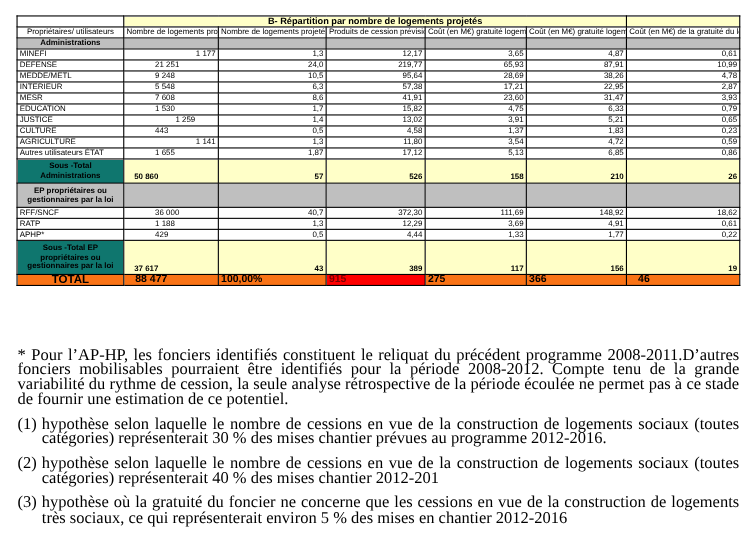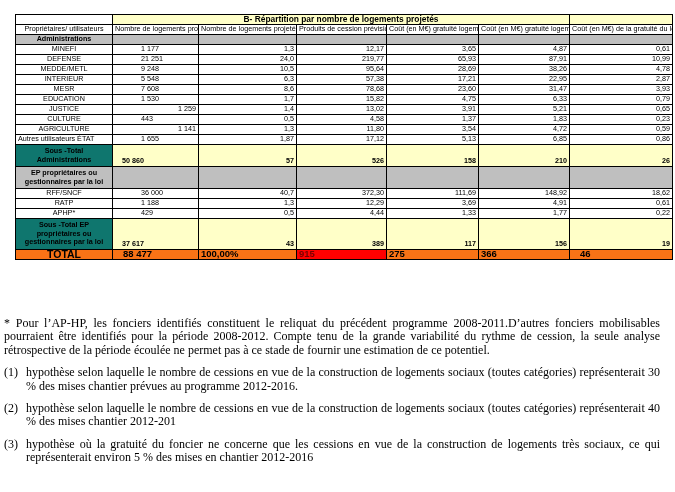--- a/index.html
+++ b/index.html
@@ -8,33 +8,33 @@
   table.grid td { border:1px solid #000; padding:0 2px; line-height:8.6px; height:9px; overflow:hidden; white-space:nowrap; }
   col.c0 { width:97px; } col.c1 { width:86px; } col.c2 { width:98px; } col.c3 { width:90px; }
   col.c4 { width:92px; } col.c5 { width:91px; } col.c6 { width:103px; }
   .title-row td { height:13px; background:#ffffc8; font-weight:bold; font-size:8.4px; text-align:center; }
   .title-row td.blank { background:#ffffff; }
   .title-row td.right-blank { background:#ffffc8; }
   .hdr-row td { height:38px; text-align:center; white-space:normal; line-height:8.6px; font-size:7.2px; }
   .sec-row td { background:#bfbfbf; }
   .sec-row td.lbl { font-weight:bold; text-align:center; white-space:normal; }
   .data-row td { background:#fff; }
-  .data-row td.lbl { text-align:center; }
+  .data-row td.lbl { text-align:left; }
   .data-row td.num { text-align:right; }
   .sub-row td { background:#ffffc8; font-weight:bold; vertical-align:bottom; }
   .sub-row td.lbl { text-align:center; white-space:normal; background:#0f766e; vertical-align:middle; }
   .sub-row td.num { text-align:right; }
   .sub-row td.num.left { text-align:left; padding-left:9px; }
   .total-row td { background:#f97316; font-weight:bold; font-size:9.5px; height:23px; }
   .total-row td.lbl { text-align:center; vertical-align:top; font-size:10.5px; }
   .total-row td.num { }
   .total-row td.hl { background:#ff0000; color:#7a0000; }
   .total-row td.left { text-align:left; padding-left:10px; }
   .data-row td.lbl.left { text-align:left; }
-  .notes { position:absolute; left:4px; top:317px; width:656px; font-family:"Liberation Serif", serif; font-size:12px; line-height:13.4px; text-align:justify; }
+  .notes { position:absolute; left:16px; top:317px; width:656px; font-family:"Liberation Serif", serif; font-size:15px; line-height:13.4px; text-align:justify; }
   .notes p { margin:0; }
   .fn { margin-top:9px !important; display:flex; }
   .fn .mk { width:22px; flex:0 0 22px; }
   .fn .tx { flex:1; text-align:justify; }
 </style>
 </head>
 <body>
 
 <table class="grid">
   <colgroup>
@@ -65,21 +65,21 @@
       <td class="lbl">Administrations</td>
       <td></td>
         <td></td>
         <td></td>
       <td></td>
         <td></td>
         <td></td>
     </tr>
     <tr class="data-row">
         <td class="lbl">MINEFI</td>
-        <td class="num" style="text-align: left; padding-left: 28px;">1 177</td>
+        <td class="num" style="text-align: right; padding-left: 28px;">1 177</td>
         <td class="num">1,3</td>
         <td class="num">12,17</td>
         <td class="num">3,65</td>
         <td class="num">4,87</td>
         <td class="num">0,61</td>
       </tr>
       <tr class="data-row">
         <td class="lbl">DEFENSE</td>
         <td class="num" style="text-align: left; padding-left: 28px;">21 251</td>
         <td class="num">24,0</td>
@@ -103,37 +103,37 @@
         <td class="num">6,3</td>
         <td class="num">57,38</td>
         <td class="num">17,21</td>
         <td class="num">22,95</td>
         <td class="num">2,87</td>
       </tr>
       <tr class="data-row">
         <td class="lbl">MESR</td>
         <td class="num" style="text-align: left; padding-left: 28px;">7 608</td>
         <td class="num">8,6</td>
-        <td class="num">78,68</td>
+        <td class="num">41,91</td>
         <td class="num">23,60</td>
         <td class="num">31,47</td>
         <td class="num">3,93</td>
       </tr>
       <tr class="data-row">
         <td class="lbl">EDUCATION</td>
         <td class="num" style="text-align: left; padding-left: 28px;">1 530</td>
         <td class="num">1,7</td>
         <td class="num">15,82</td>
         <td class="num">4,75</td>
         <td class="num">6,33</td>
         <td class="num">0,79</td>
       </tr>
       <tr class="data-row">
         <td class="lbl">JUSTICE</td>
-        <td class="num" style="text-align: right; padding-left: 28px;">1 259</td>
+        <td class="num" style="text-align: center; padding-left: 28px;">1 259</td>
         <td class="num">1,4</td>
         <td class="num">13,02</td>
         <td class="num">3,91</td>
         <td class="num">5,21</td>
         <td class="num">0,65</td>
       </tr>
       <tr class="data-row">
         <td class="lbl">CULTURE</td>
         <td class="num" style="text-align: left; padding-left: 28px;">443</td>
         <td class="num">0,5</td>

